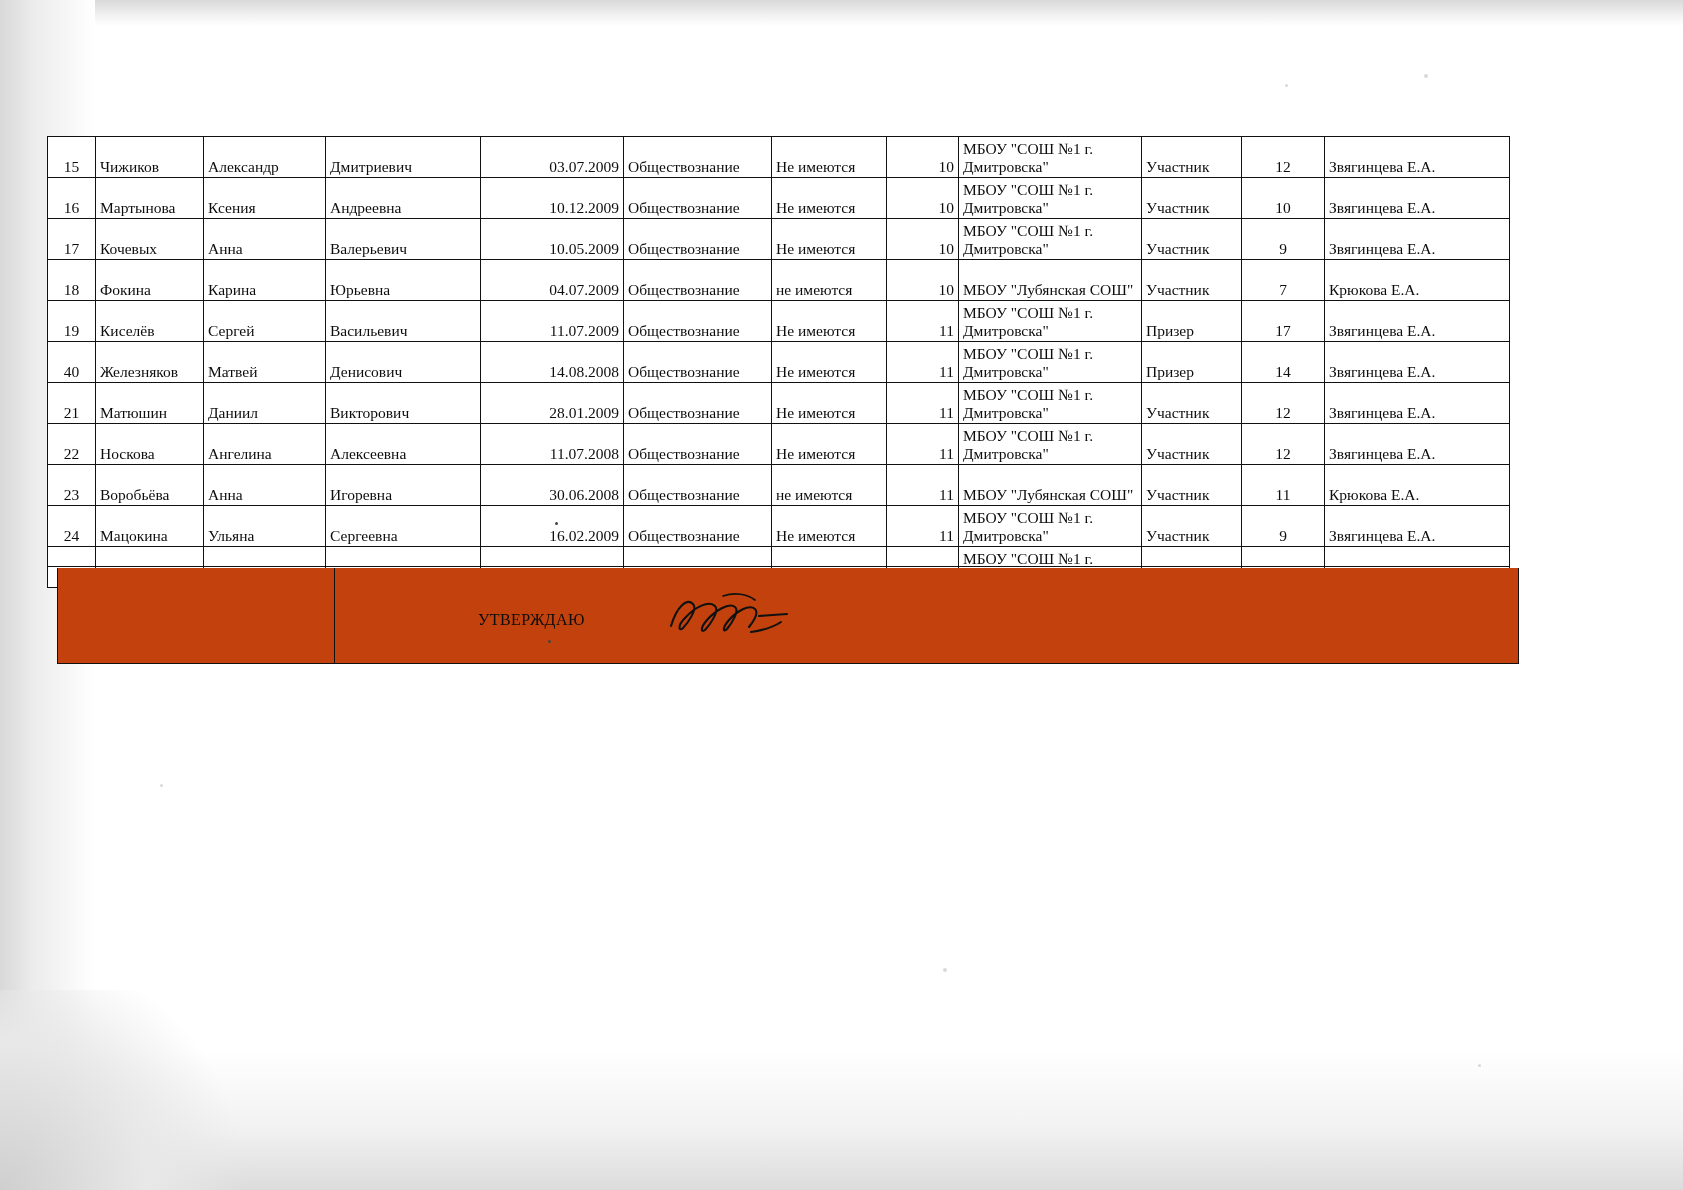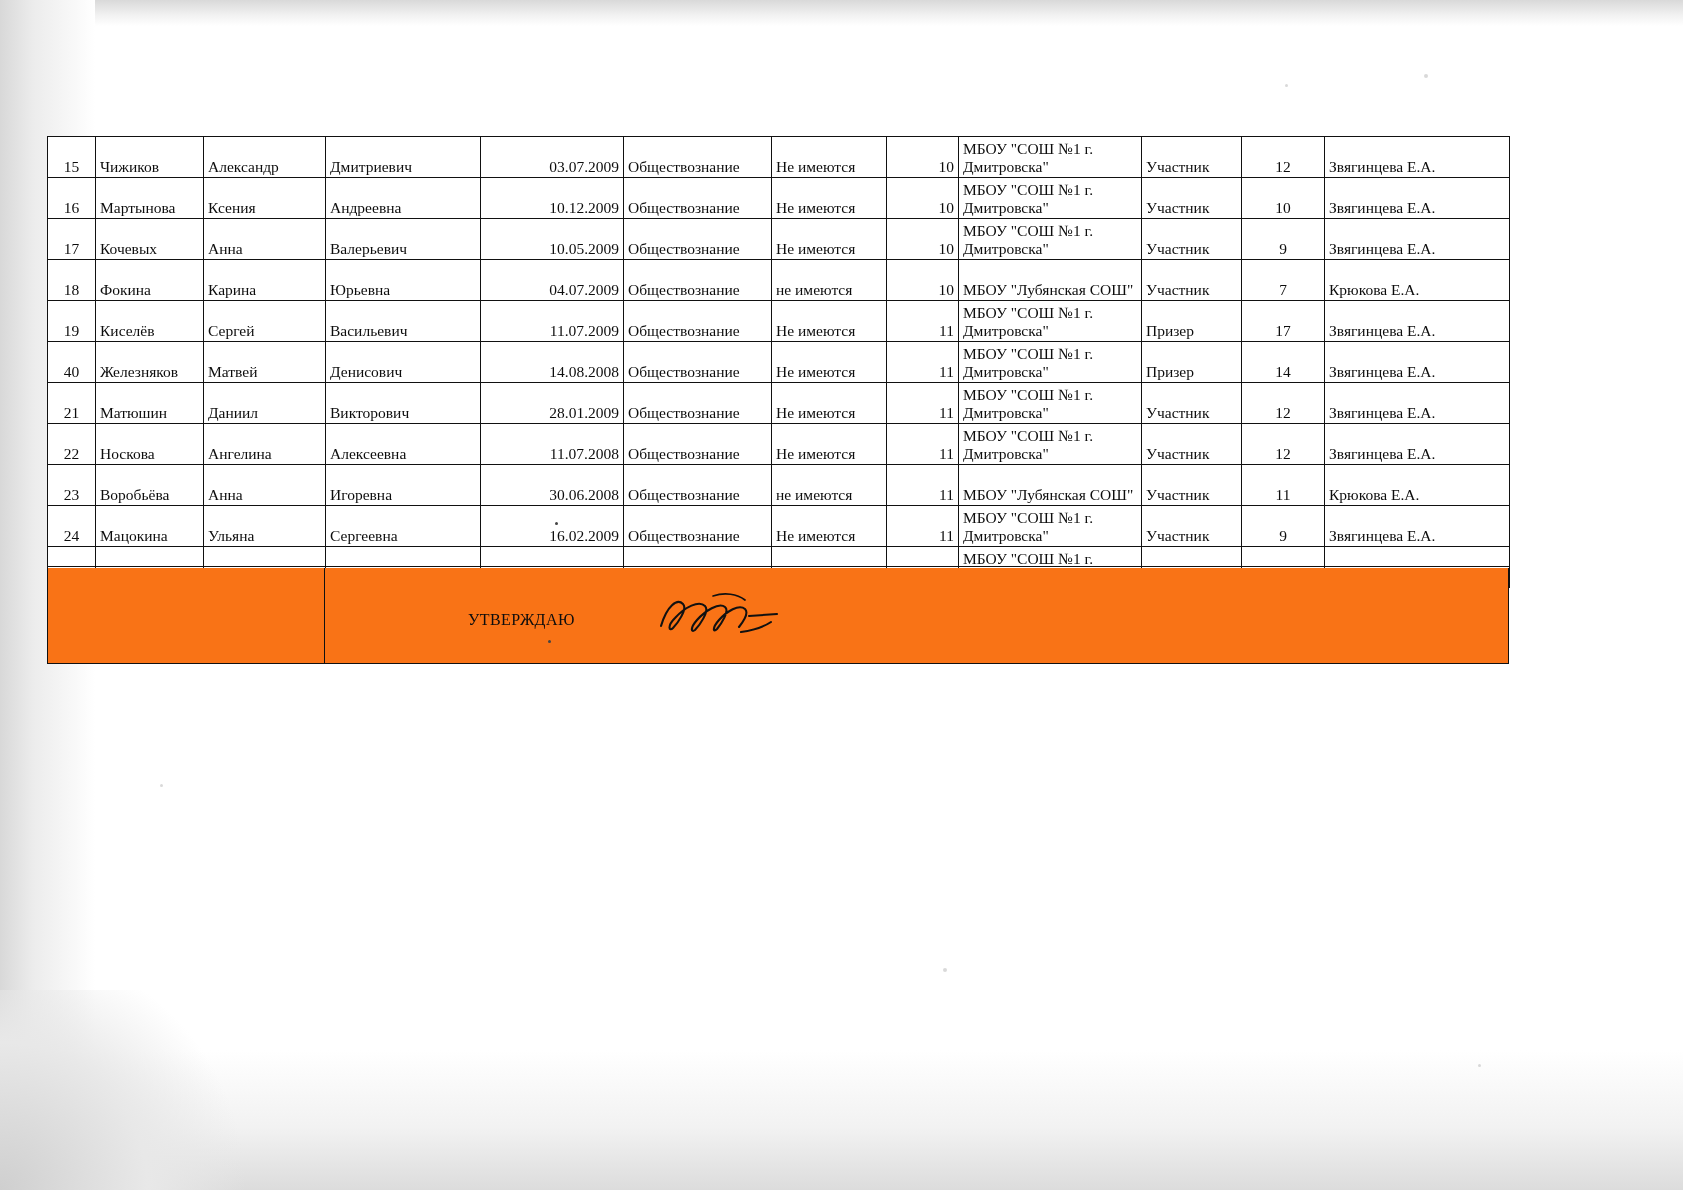--- a/index.html
+++ b/index.html
@@ -103,28 +103,28 @@
   td.score  { text-align: center; padding-right: 6px; }
   td.school { vertical-align: top; line-height: 1.18; padding-top: 2px; font-size: 15.5px;}
   td.ovz    { font-size: 14.5px; }
   td.status { font-size: 15.5px; }
   td.teach  { font-size: 15.5px; margin-top: 48px; }
   td.subj   { font-size: 15.5px; margin-top: 20px; }
 
   
   .footer-row {
     position: absolute;
-    left: 47px;
+    left: 57px;
     top: 568px;
     width: 1462px;
     height: 96px;
     border: 1px solid #111111;
     border-top: none;
     box-sizing: border-box;
-    background: #f97316;
+    background: #c2410c;
   }
   .footer-cell-a {
     position: absolute;
     left: 0px;
     top: 0;
     width: 277px;
     height: 96px;
     border-right: 1px solid #111111;
     box-sizing: border-box;
   }

